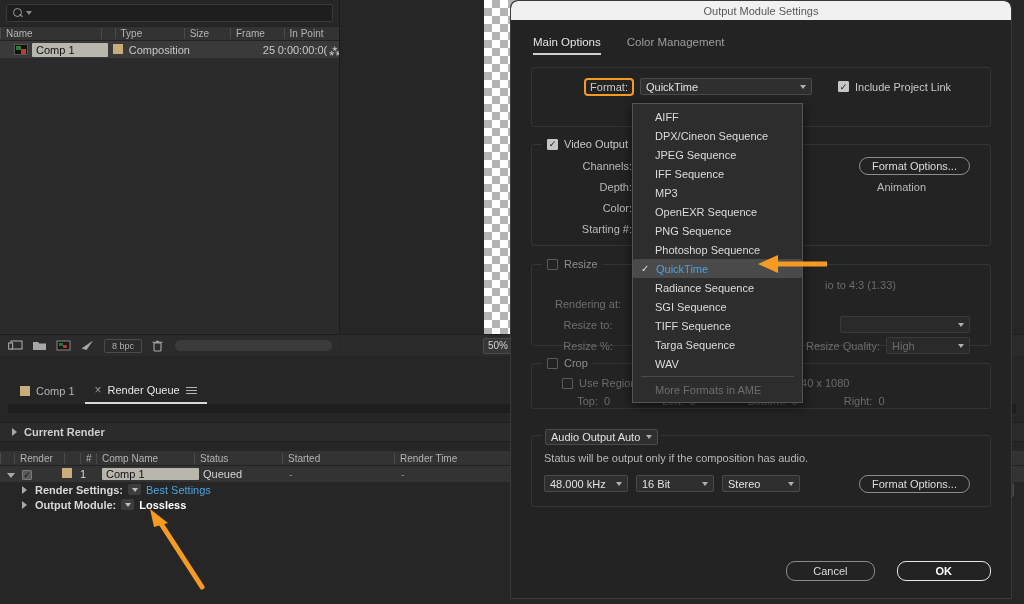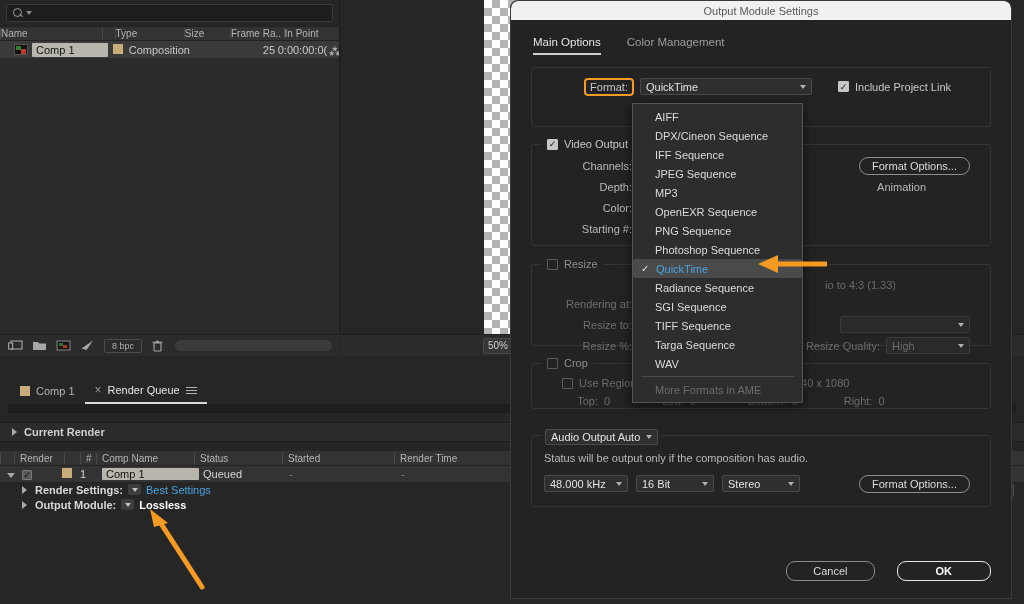--- a/index.html
+++ b/index.html
@@ -21,21 +21,21 @@
   #search-field{ flex:1; height:18px; background:#1e1e1e; border:1px solid #3a3a3a;
      border-radius:2px; display:flex; align-items:center; padding:0 5px; color:#8a8a8a; font-size:10px;}
   .srch-glyph{ width:12px;height:12px; display:inline-block; position:relative; }
   .srch-glyph::before{content:""; position:absolute; left:1px; top:1px; width:7px;height:7px;
      border:1.3px solid #9a9a9a; border-radius:50%;}
   .srch-glyph::after{content:""; position:absolute; left:7px; top:8px; width:4px;height:1.3px;
      background:#9a9a9a; transform:rotate(45deg);}
 
   #proj-cols{ height:15px; background:#333; display:flex; align-items:center;
      font-size:10px; color:#b4b4b4; border-top:1px solid #222; border-bottom:1px solid #222;}
-  #proj-cols .c{ border-left:1px solid #4a4a4a; height:11px; line-height:11px; overflow:hidden;}
+  #proj-cols .c{ border-left:1px solid #4a4a4a; padding-left:5px; height:11px; line-height:11px; overflow:hidden;}
   #proj-rows{ }
   .proj-row{ height:17px; display:flex; align-items:center; background:#3a3a3a; font-size:11px;}
   .proj-row .cell{ overflow:hidden; white-space:nowrap; }
   .thumb-ic{ width:14px;height:11px; margin:0 4px 0 14px; background:#111;
      border:1px solid #555; position:relative; flex:none;}
   .thumb-ic::before{content:"";position:absolute;left:1px;top:1px;width:5px;height:4px;background:#2f7d32;}
   .thumb-ic::after{content:"";position:absolute;left:6px;top:4px;width:5px;height:5px;background:#c03a2b;}
   .name-hl{ background:#b9b6ad; color:#111; padding:1px 4px 1px 4px; border-radius:1px;}
   .tan-sq{ width:10px;height:10px;background:#c8ad7a; display:inline-block;}
 
@@ -100,21 +100,21 @@
   #dlg-title{ height:19px; background:#f1f1f1; color:#585858; font-size:11px;
      display:flex; align-items:center; justify-content:center; border-radius:7px 7px 0 0;}
   #dlg-body{ position:absolute; left:0; top:19px; right:0; bottom:0; background:#232323; }
   #dlg-tabs{ display:flex; gap:26px; padding:16px 22px 0 22px; font-size:11.5px; }
   #dlg-tabs .dtab{ padding-bottom:5px; color:#9d9d9d; }
   #dlg-tabs .dtab.active{ color:#e4e4e4; border-bottom:2px solid #cfcfcf; }
 
   .group{ margin:28px 20px 0 20px; border:1px solid #343434; border-radius:3px; position:relative; padding:9px 12px; }
   .row{ display:flex; align-items:center; height:21px; }
   .rlab{ width:96px; text-align:right; padding-right:8px; color:#b9b9b9; font-size:11px; }
-  .rlab.dim{ color:#6e6e6e; }
+  .rlab.dim{ color:#6e6e6e;text-align:center; }
   .sel{ height:17px; background:#2f2f2f; border:1px solid #4a4a4a; border-radius:2px;
      display:flex; align-items:center; justify-content:space-between; padding:0 5px; color:#e2e2e2; font-size:11px;}
   .sel.dim{ color:#6b6b6b; background:#2a2a2a; border-color:#3a3a3a;}
   .cbx{ width:11px;height:11px;border:1px solid #8a8a8a;border-radius:1px;background:transparent;
      display:inline-flex;align-items:center;justify-content:center;font-size:9px;color:#161616;flex:none;}
   .cbx.on{ background:#c6c6c6; border-color:#c6c6c6;}
   .cbx.dimbox{ border-color:#5a5a5a;}
   .pillbtn{ border:1px solid #8c8c8c; border-radius:9px; padding:2px 12px; font-size:11px; color:#dcdcdc;
      background:transparent; display:inline-block;}
   .pillbtn.strong{ border-color:#e8e8e8; color:#fff; font-weight:bold;}
@@ -440,22 +440,22 @@
       <div style="position:absolute;right:20px;bottom:17px;display:flex;gap:22px">
         <span class="pillbtn" style="padding:3px 26px">Cancel</span>
         <span class="pillbtn strong" style="padding:3px 38px">OK</span>
       </div>
     </div>
   </div>
 
   <div id="fmt-list">
     <div class="fopt">AIFF</div>
     <div class="fopt">DPX/Cineon Sequence</div>
+    <div class="fopt">JPEG Sequence</div>
     <div class="fopt">IFF Sequence</div>
-    <div class="fopt">JPEG Sequence</div>
     <div class="fopt">MP3</div>
     <div class="fopt">OpenEXR Sequence</div>
     <div class="fopt">PNG Sequence</div>
     <div class="fopt">Photoshop Sequence</div>
     <div class="fopt sel">QuickTime</div>
     <div class="fopt">Radiance Sequence</div>
     <div class="fopt">SGI Sequence</div>
     <div class="fopt">TIFF Sequence</div>
     <div class="fopt">Targa Sequence</div>
     <div class="fopt">WAV</div>

